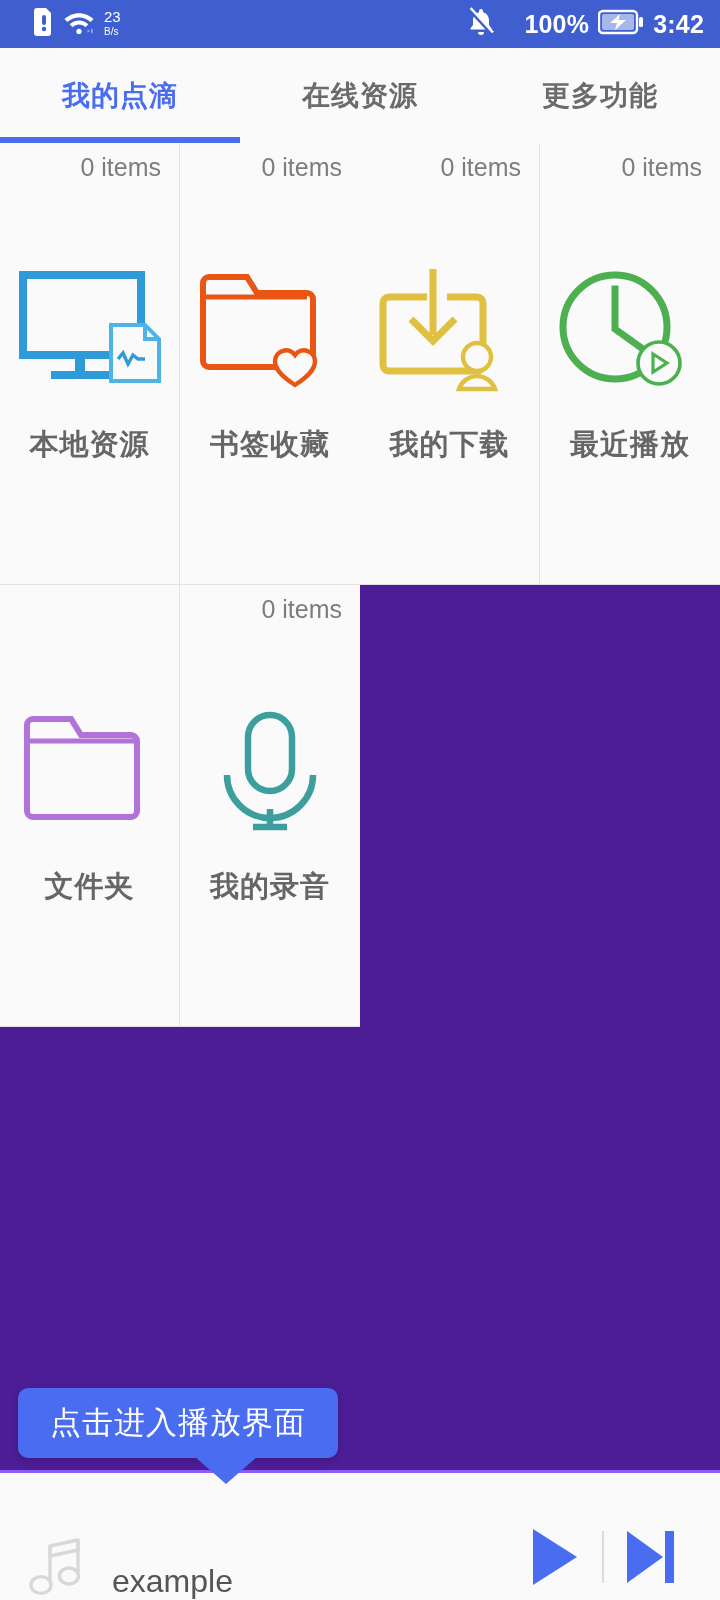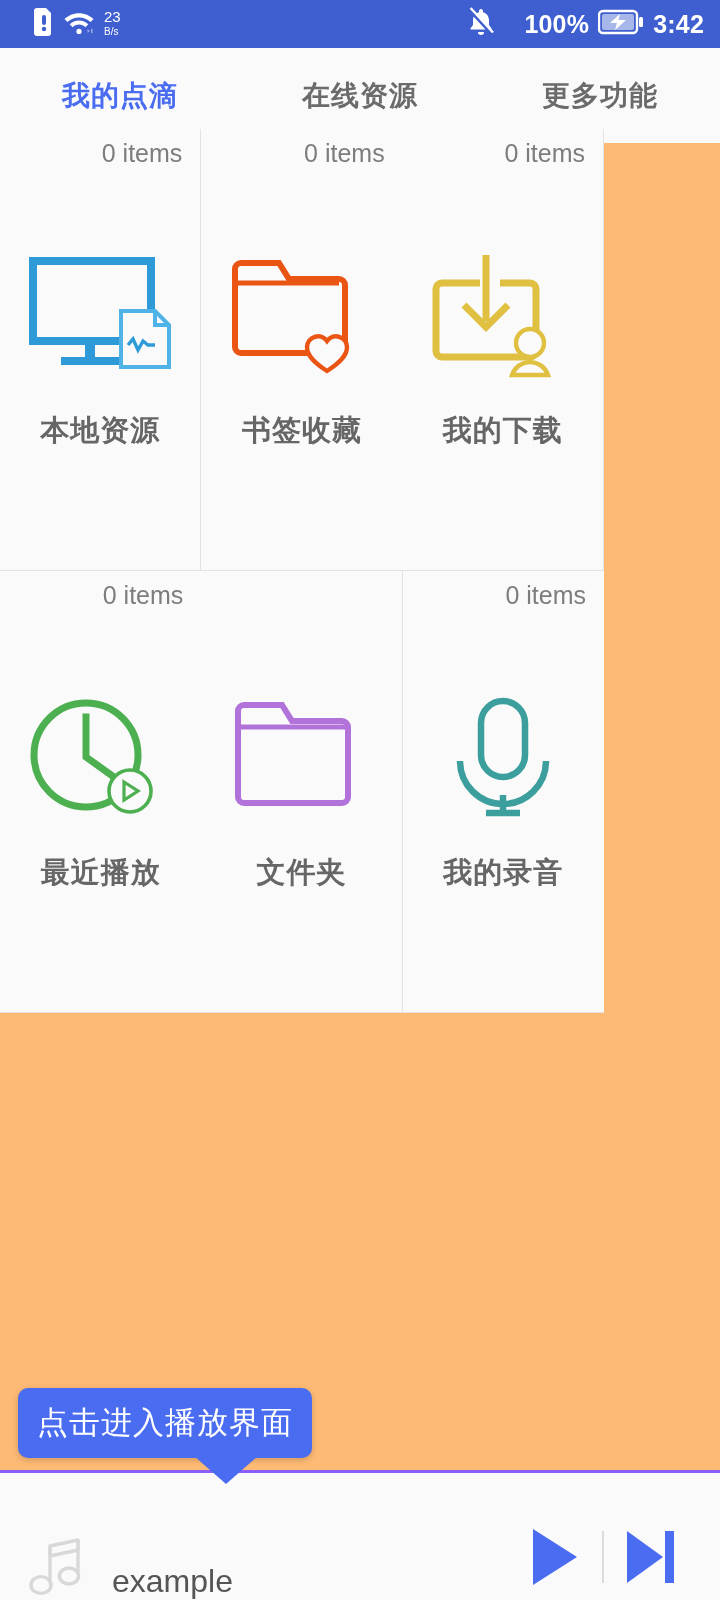--- a/index.html
+++ b/index.html
@@ -1,21 +1,21 @@
 <!DOCTYPE html>
 <html><head>
 <meta charset="utf-8">
 <style>
   * { margin:0; padding:0; box-sizing:border-box; }
   html, body {
     width:720px; height:1600px;
     font-family:"Liberation Sans","DejaVu Sans",sans-serif;
     background:#fafafa; overflow:hidden;
   }
-  #app { position:relative; width:720px; height:1600px; background:#fdba74; }
+  #app { position:relative; width:720px; height:1600px; background:#4c1d95; }
 
   
   .statusbar {
     position:absolute; top:0; left:0; width:720px; height:48px;
     background:#3f5fd0; display:flex; align-items:center;
     padding:0 16px; color:#ffffff;
   }
   .sb-left { display:flex; align-items:center; gap:9px; margin-left:18px; }
   .sb-right { margin-left:auto; display:flex; align-items:center; gap:9px; }
   .sb-speed { font-size:15px; line-height:15px; text-align:left; font-weight:500; }
@@ -35,43 +35,43 @@
     font-size:28px; color:#6b6b6b; position:relative; letter-spacing:1px;font-weight:bold;
   }
   .tab.active { color:#4a6cf0; }
   .tab.active::after {
     content:""; position:absolute; left:0; right:0; bottom:0;
     height:6px; background:#4a6cf0;
   }
 
   
   .grid {
-    position:absolute; top:129px; left:0; width:604px; height:1327px;
-    display:grid; grid-template-columns:1fr 1fr 1fr; grid-template-rows:442px 442px 442px;
+    position:absolute; top:143px; left:0; width:720px; height:1327px;
+    display:grid; grid-template-columns:1fr 1fr 1fr 1fr; grid-template-rows:442px 442px 442px;
   }
   .cell {
     position:relative; background:#fafafa;
     border-right:1px solid #e2e2e2; border-bottom:1px solid #e2e2e2;
     display:flex; flex-direction:column; align-items:center; justify-content:center;
   }
   .cell:nth-child(2n) { border-right:none; }
   .cell-count {
     position:absolute; top:10px; right:18px;
     font-size:25px; color:#7d7d7d;
   }
   .cell-icon { width:160px; height:135px; display:flex; align-items:center; justify-content:center; }
   .cell-label {
     margin-top:28px; font-size:29px; font-weight:bold; color:#666666; letter-spacing:1px;
   }
 
   
   .tooltip {
     position:absolute; left:18px; top:1388px; z-index:30;
     background:#4a6cf0; color:#fff; border-radius:10px;
-    padding:14px 19px; font-size:31px; letter-spacing:1px;
+    padding:14px 32px; font-size:31px; letter-spacing:1px;
     box-shadow:0 2px 6px rgba(0,0,0,.18);
   }
   .tooltip .tail {
     position:absolute; left:176px; bottom:-26px;
     width:0; height:0;
     border-left:32px solid transparent; border-right:32px solid transparent;
     border-top:28px solid #4a6cf0;
   }
 
   

